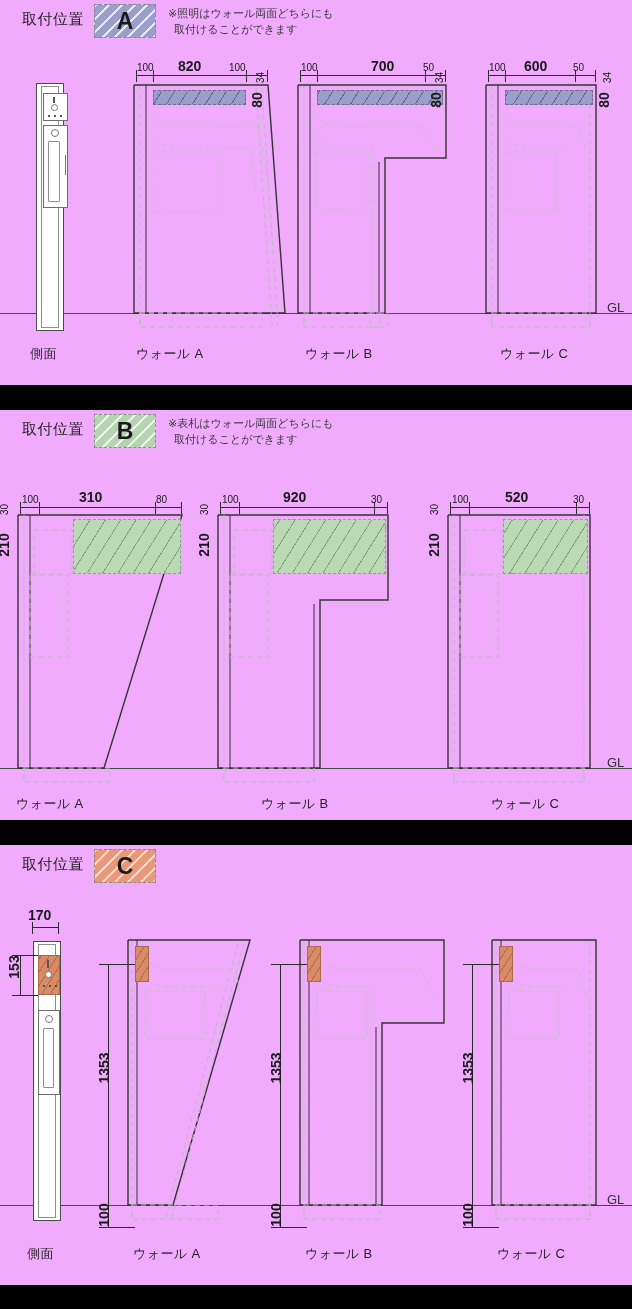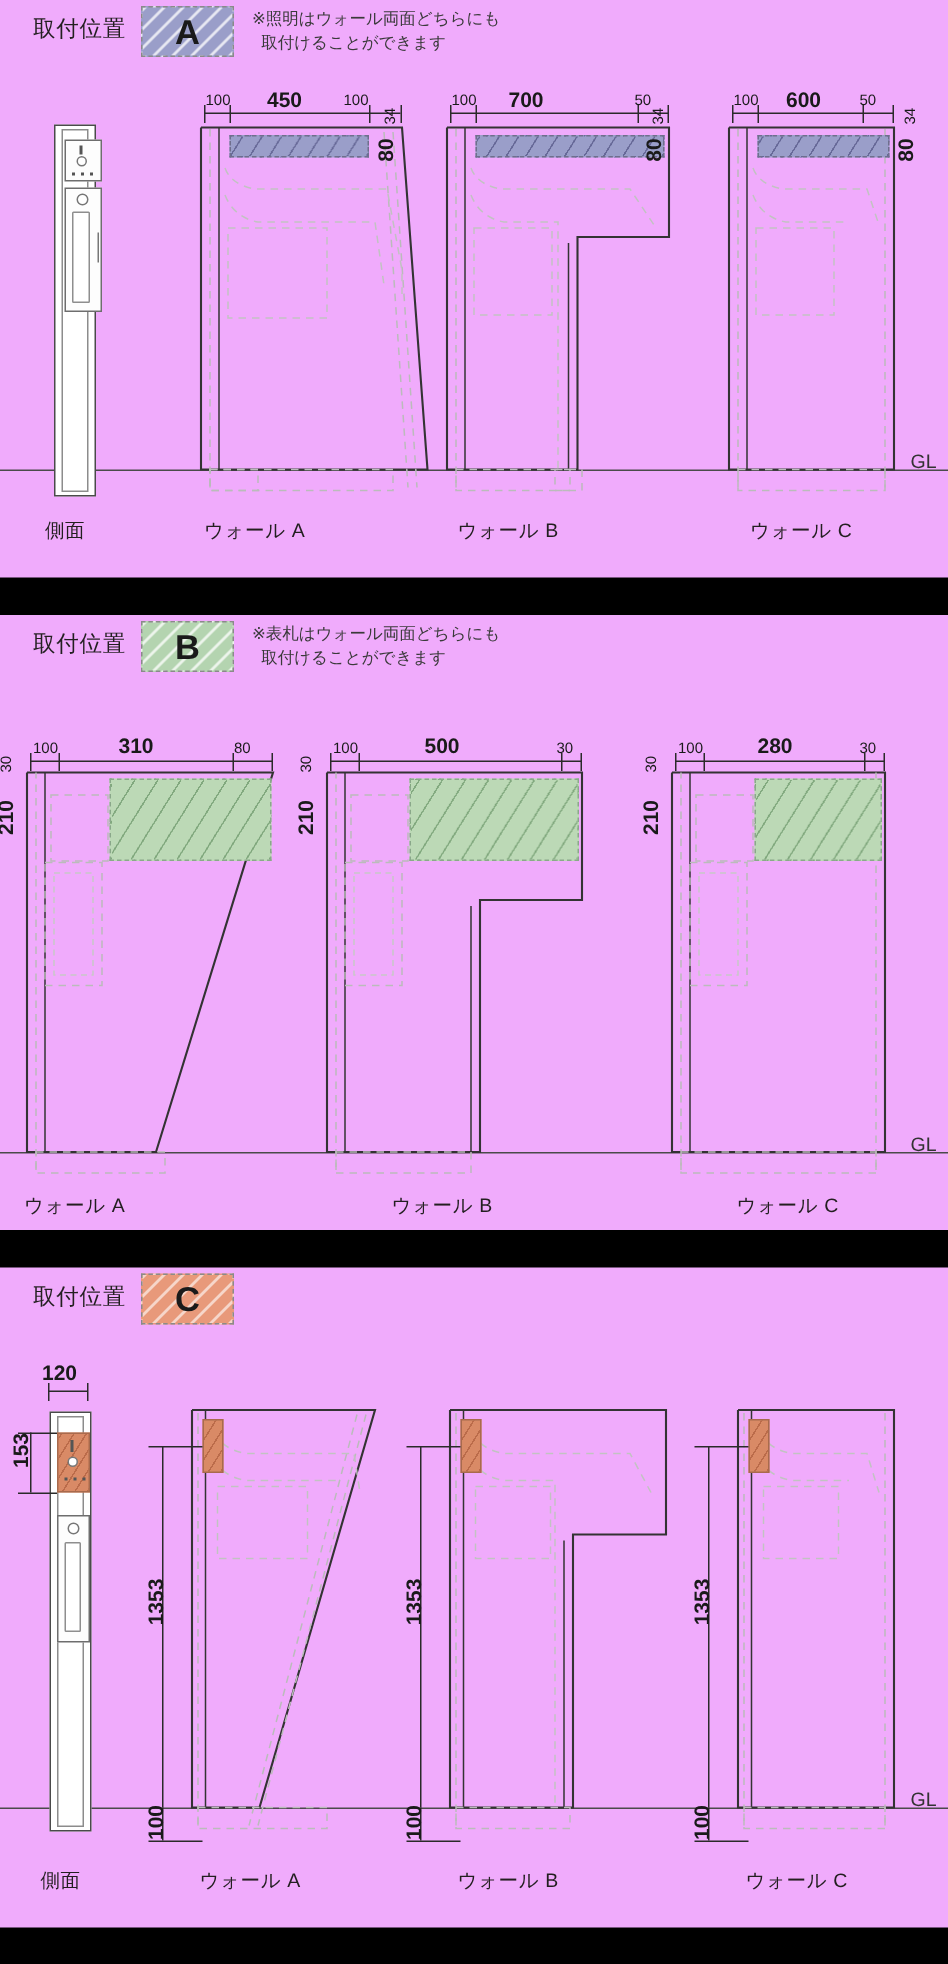--- a/index.html
+++ b/index.html
@@ -142,21 +142,21 @@
     </svg>
 
     <div class="hatch-blue" style="left:153px; top:90px; width:93px; height:15px;"></div>
 
     <div class="arrowline" style="left:136px; top:75px; width:131px;"></div>
     <div class="tick" style="left:136px; top:70px; height:12px;"></div>
     <div class="tick" style="left:153px; top:70px; height:12px;"></div>
     <div class="tick" style="left:246px; top:70px; height:12px;"></div>
     <div class="tick" style="left:267px; top:70px; height:12px;"></div>
     <span class="dim-txt sm" style="left:137px; top:62px;">100</span>
-    <span class="dim-txt" style="left:178px; top:58px;">450</span>
+    <span class="dim-txt" style="left:178px; top:58px;">820</span>
     <span class="dim-txt sm" style="left:229px; top:62px;">100</span>
     <span class="dim-txt sm dim-vert" style="left:255px; top:72px;">34</span>
     <span class="dim-txt dim-vert" style="left:249px; top:92px;">80</span>
     <span class="caption" style="left:136px; top:345px;">ウォール A</span>
   </div>
 
   <div>
     <svg class="wall-svg" width="632" height="385">
       <polyline points="298,85 446,85 446,158 385,158 385,313 298,313 298,85" fill="none" stroke="#333" stroke-width="1.4"></polyline>
       <polyline points="310,85 310,313" fill="none" stroke="#333" stroke-width="1"></polyline>
@@ -168,21 +168,21 @@
       <rect x="304" y="313" width="76" height="14" fill="none" stroke="#bbb" stroke-width="1" stroke-dasharray="5,4"></rect>
       <rect x="370" y="313" width="18" height="14" fill="none" stroke="#bbb" stroke-width="1" stroke-dasharray="5,4"></rect>
     </svg>
     <div class="hatch-blue" style="left:317px; top:90px; width:126px; height:15px;"></div>
     <div class="arrowline" style="left:300px; top:75px; width:146px;"></div>
     <div class="tick" style="left:300px; top:70px; height:12px;"></div>
     <div class="tick" style="left:317px; top:70px; height:12px;"></div>
     <div class="tick" style="left:425px; top:70px; height:12px;"></div>
     <div class="tick" style="left:445px; top:70px; height:12px;"></div>
     <span class="dim-txt sm" style="left:301px; top:62px;">100</span>
-    <span class="dim-txt" style="left:339px; top:58px;">700</span>
+    <span class="dim-txt" style="left:371px; top:58px;">700</span>
     <span class="dim-txt sm" style="left:423px; top:62px;">50</span>
     <span class="dim-txt sm dim-vert" style="left:434px; top:72px;">34</span>
     <span class="dim-txt dim-vert" style="left:428px; top:92px;">80</span>
     <span class="caption" style="left:305px; top:345px;">ウォール B</span>
   </div>
 
   <div>
     <svg class="wall-svg" width="632" height="385">
       <polyline points="486,85 596,85 596,313 486,313 486,85" fill="none" stroke="#333" stroke-width="1.4"></polyline>
       <polyline points="498,85 498,313" fill="none" stroke="#333" stroke-width="1"></polyline>
@@ -255,21 +255,21 @@
       <rect x="230" y="165" width="38" height="82" fill="none" stroke="#bbb" stroke-width="1" stroke-dasharray="5,4"></rect>
       <rect x="236" y="172" width="26" height="68" fill="none" stroke="#c8c8c8" stroke-width="1" stroke-dasharray="4,3"></rect>
     </svg>
     <div class="hatch-green" style="left:273px; top:109px; width:113px; height:55px;"></div>
     <div class="arrowline" style="left:220px; top:97px; width:168px;"></div>
     <div class="tick" style="left:220px; top:92px; height:12px;"></div>
     <div class="tick" style="left:239px; top:92px; height:12px;"></div>
     <div class="tick" style="left:374px; top:92px; height:12px;"></div>
     <div class="tick" style="left:387px; top:92px; height:12px;"></div>
     <span class="dim-txt sm" style="left:222px; top:84px;">100</span>
-    <span class="dim-txt" style="left:283px; top:79px;">500</span>
+    <span class="dim-txt" style="left:283px; top:79px;">920</span>
     <span class="dim-txt sm" style="left:371px; top:84px;">30</span>
     <span class="dim-txt sm dim-vert" style="left:199px; top:94px;">30</span>
     <span class="dim-txt dim-vert" style="left:192px; top:127px;">210</span>
     <span class="caption" style="left:261px; top:385px;">ウォール B</span>
   </div>
 
   <div>
     <svg class="wall-svg" width="632" height="410">
       <polyline points="448,105 590,105 590,358 448,358 448,105" fill="none" stroke="#333" stroke-width="1.4"></polyline>
       <polyline points="460,105 460,358" fill="none" stroke="#333" stroke-width="1"></polyline>
@@ -280,21 +280,21 @@
       <rect x="460" y="165" width="38" height="82" fill="none" stroke="#bbb" stroke-width="1" stroke-dasharray="5,4"></rect>
       <rect x="466" y="172" width="26" height="68" fill="none" stroke="#c8c8c8" stroke-width="1" stroke-dasharray="4,3"></rect>
     </svg>
     <div class="hatch-green" style="left:503px; top:109px; width:85px; height:55px;"></div>
     <div class="arrowline" style="left:450px; top:97px; width:140px;"></div>
     <div class="tick" style="left:450px; top:92px; height:12px;"></div>
     <div class="tick" style="left:469px; top:92px; height:12px;"></div>
     <div class="tick" style="left:576px; top:92px; height:12px;"></div>
     <div class="tick" style="left:589px; top:92px; height:12px;"></div>
     <span class="dim-txt sm" style="left:452px; top:84px;">100</span>
-    <span class="dim-txt" style="left:505px; top:79px;">280</span>
+    <span class="dim-txt" style="left:505px; top:79px;">520</span>
     <span class="dim-txt sm" style="left:573px; top:84px;">30</span>
     <span class="dim-txt sm dim-vert" style="left:429px; top:94px;">30</span>
     <span class="dim-txt dim-vert" style="left:422px; top:127px;">210</span>
     <span class="caption" style="left:491px; top:385px;">ウォール C</span>
   </div>
 </div>
 
 <div class="panel" id="panel-c">
 
   <div class="hdr">
@@ -302,21 +302,21 @@
     <span class="badge badge-c">C</span>
   </div>
 
   <div class="gl-line" style="top:360px;"></div>
   <span class="gl-text" style="left:607px; top:347px;">GL</span>
 
   <div>
     <div class="arrowline" style="left:32px; top:82px; width:26px;"></div>
     <div class="tick" style="left:32px; top:77px; height:12px;"></div>
     <div class="tick" style="left:58px; top:77px; height:12px;"></div>
-    <span class="dim-txt" style="left:28px; top:62px;">120</span>
+    <span class="dim-txt" style="left:28px; top:62px;">170</span>
 
     <div class="pillar-outer" style="left:33px; top:96px; width:28px; height:280px;"></div>
     <div class="pillar-inner" style="left:38px; top:99px; width:18px; height:274px;"></div>
 
     <div class="hatch-orange" style="left:38px; top:110px; width:22px; height:40px;"></div>
     <div class="dot" style="left:47px; top:115px; width:2px; height:8px;"></div>
     <div class="knob" style="left:45px; top:126px; width:7px; height:7px;"></div>
     <div class="dot" style="left:43px; top:140px; width:2px; height:2px;"></div>
     <div class="dot" style="left:49px; top:140px; width:2px; height:2px;"></div>
     <div class="dot" style="left:55px; top:140px; width:2px; height:2px;"></div>

